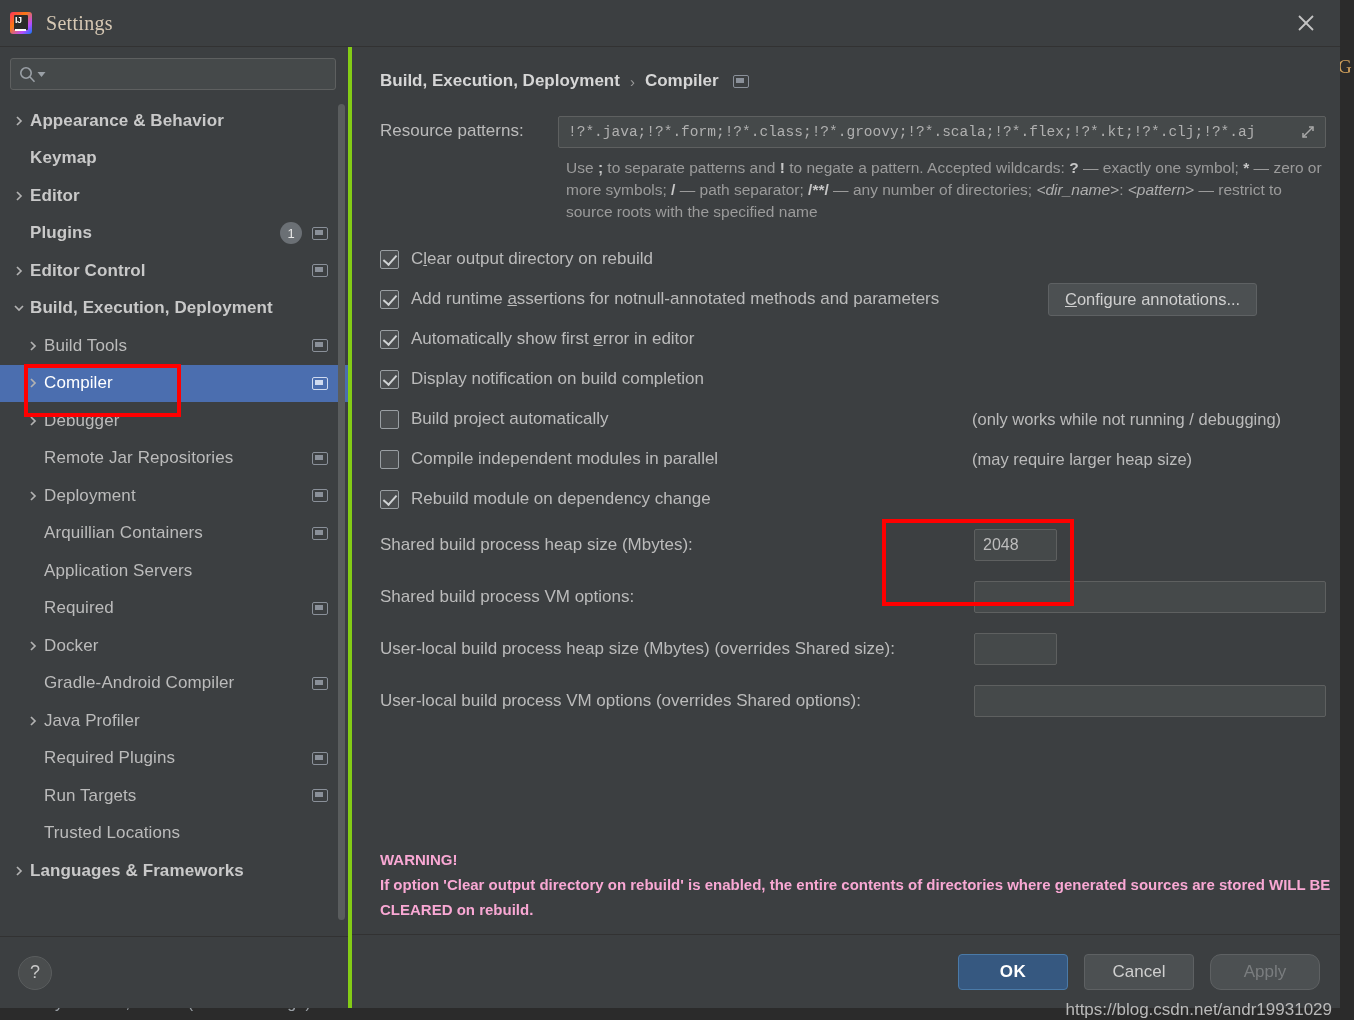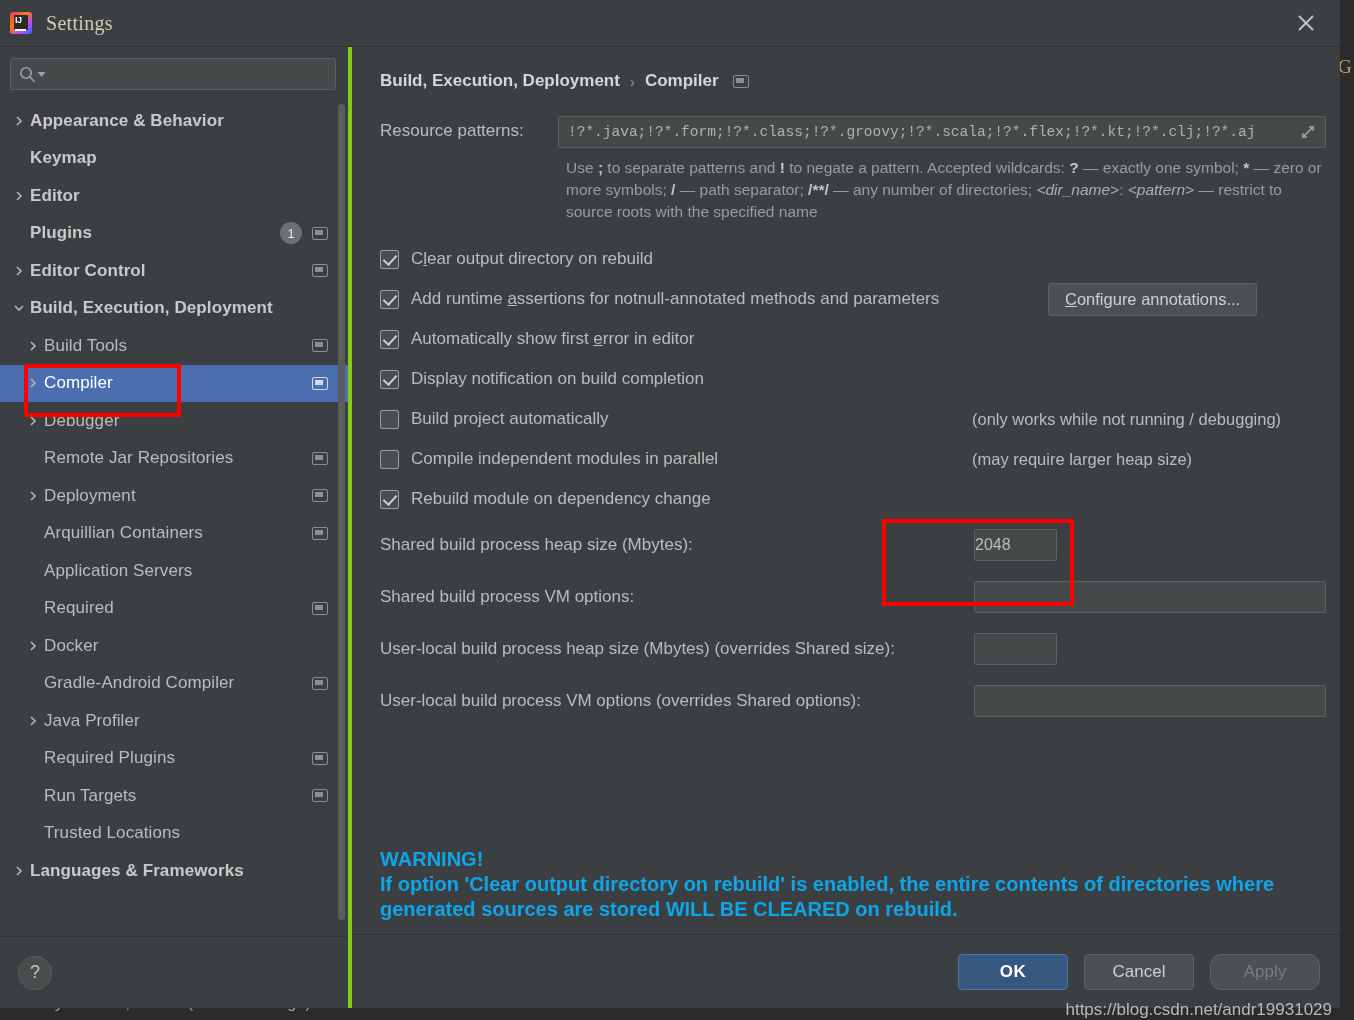--- a/index.html
+++ b/index.html
@@ -405,44 +405,44 @@
   }
   .tf {
     position: absolute;
     height: 32px;
     background: #45494a;
     border: 1px solid #5e6060;
     border-radius: 2px;
     color: #bdbdbd;
     font-size: 16px;
     font-family: "Liberation Sans", sans-serif;
-    padding: 0 0;
+    padding: 0 8px;
     outline: none;
   }
   .tf.small { left: 594px; width: 83px; }
   .tf.wide  { left: 594px; right: 0; }
 
   
   .anno {
     position: absolute;
     border: 4px solid #ff0000;
     pointer-events: none;
     z-index: 40;
   }
 
   
   .warn {
     position: absolute;
     left: 28px;
     top: 800px;
     width: 966px;
-    font-size: 20px;
+    font-size: 15px;
     font-weight: bold;
     line-height: 25px;
-    color: #0ea5e9;
+    color: #f9a8d4;
   }
 
   
   .footer {
     height: 74px;
     flex: none;
     border-top: 1px solid #323232;
     display: flex;
     align-items: center;
     justify-content: flex-end;

